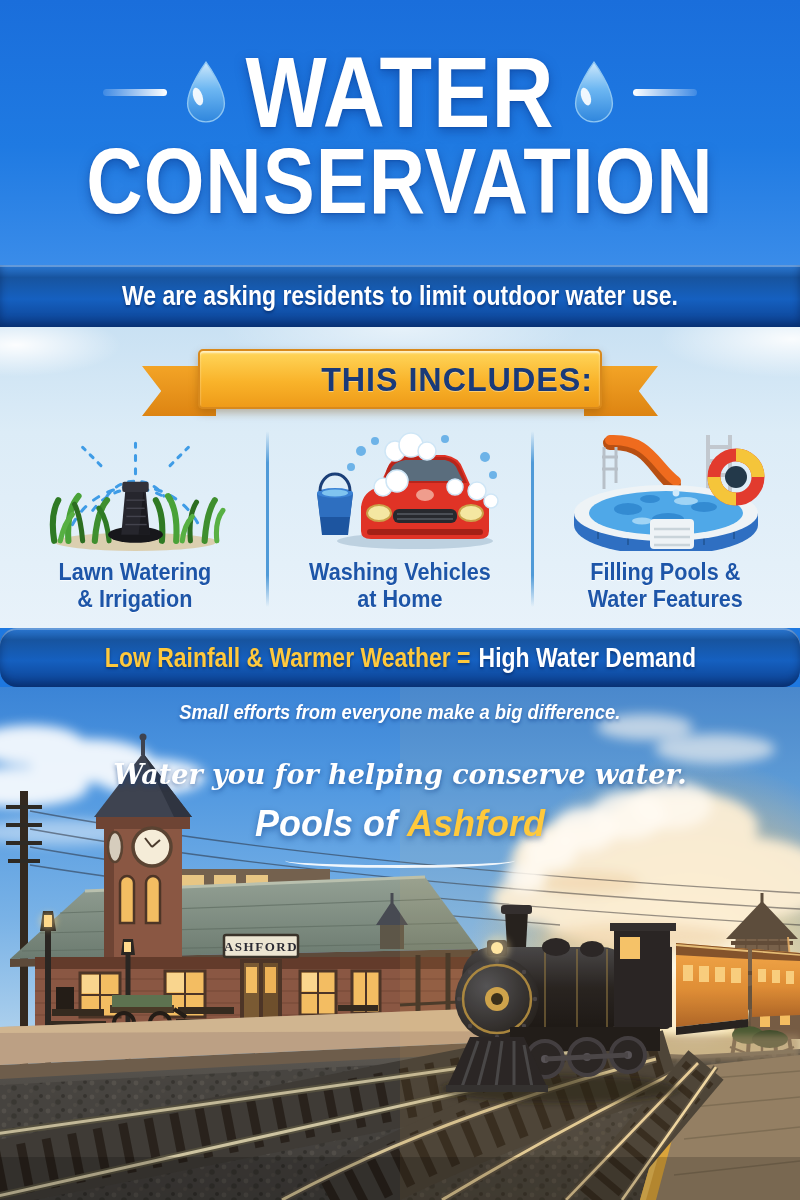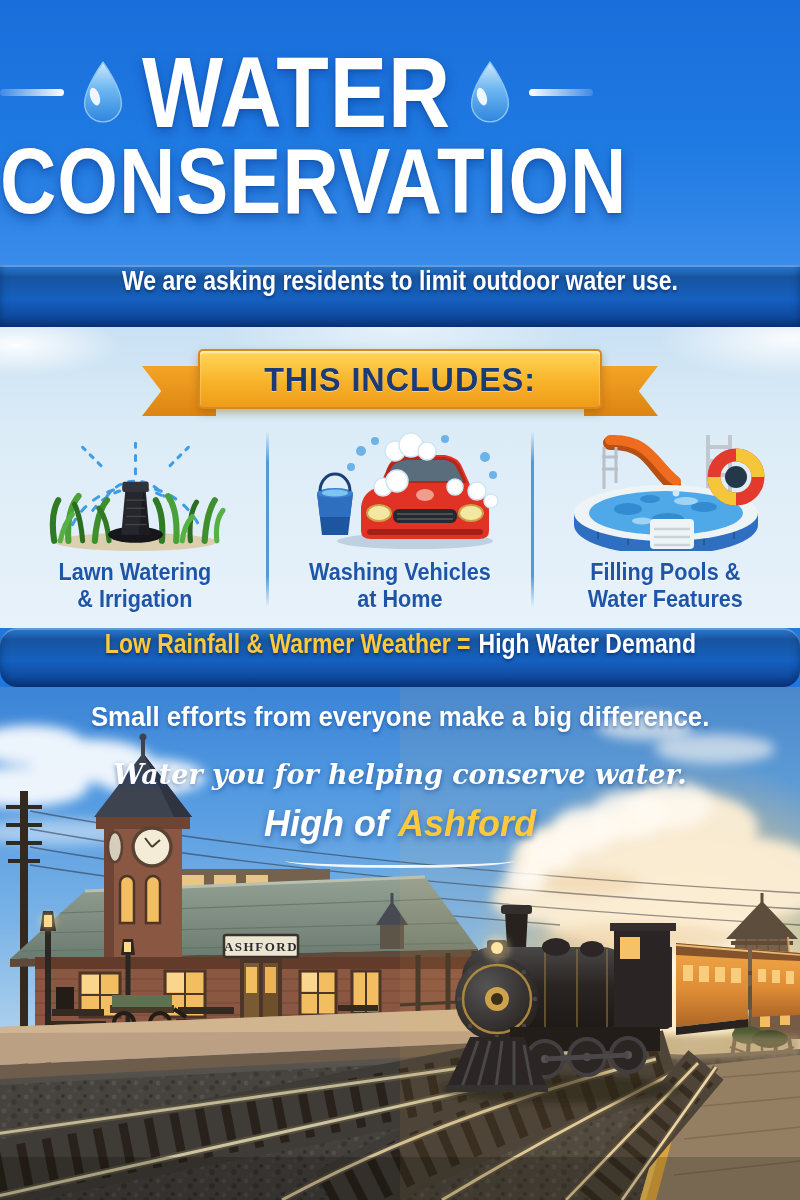--- a/index.html
+++ b/index.html
@@ -2,32 +2,32 @@
 <html><head>
 <meta charset="utf-8">
 <style>
   html,body{margin:0;padding:0;background:#222;}
   .poster{position:relative;width:800px;height:1200px;overflow:hidden;margin:0 auto;
     font-family:"Liberation Sans",sans-serif;background:#1e78e0;}
 
   
   .hero{height:265px;box-sizing:border-box;padding-top:40px;
     background:linear-gradient(180deg,#1a6edb 0%,#1f7ae2 55%,#3a8ce9 100%);
-    display:flex;flex-direction:column;align-items:flex-start;}
+    display:flex;flex-direction:column;align-items:center;}
   .title-row{display:flex;align-items:center;gap:16px;height:104px;}
   .dash{width:64px;height:7px;border-radius:4px;}
   .dash.l{background:linear-gradient(90deg,rgba(255,255,255,.15),#fff);}
   .dash.r{background:linear-gradient(270deg,rgba(255,255,255,.15),#fff);}
   .title-main,.title-sub{color:#fff;font-weight:bold;line-height:1;
     text-shadow:0 4px 10px rgba(8,56,140,.5),0 1px 2px rgba(8,56,140,.4);white-space:nowrap;}
   .title-main{font-size:86px;transform:scaleY(1.16);letter-spacing:1px;}
   .title-sub{font-size:78px;transform:scaleY(1.18);letter-spacing:1px;margin-top:-2px;}
 
   
-  .band{height:62px;display:flex;align-items:flex-start;justify-content:center;
+  .band{height:62px;display:flex;align-items:center;justify-content:center;
     background:linear-gradient(180deg,#2d7cd8 0%,#17549f 20%,#1560c0 55%,#0c3f8e 100%);
     box-shadow:inset 0 2px 0 rgba(255,255,255,.28),inset 0 -4px 8px rgba(0,20,60,.4);}
   .band-text{color:#fff;font-weight:bold;font-size:28px;white-space:nowrap;display:inline-block;
     transform:scaleX(.82);text-shadow:0 2px 3px rgba(0,30,80,.55);}
   .demand{height:59px;border-radius:17px;}
   .demand .hl{color:#ffc93c;margin-right:10px;}
 
   
   .includes{position:relative;height:301px;
     background:
@@ -37,37 +37,37 @@
       linear-gradient(180deg,#c9e1f3 0%,#dcecf7 35%,#e8f2fa 100%);}
   .ribbon{position:relative;width:520px;margin:0 auto;top:22px;height:70px;}
   .ribbon .tail{position:absolute;top:17px;width:74px;height:50px;
     background:linear-gradient(180deg,#f3a426,#dd8412);}
   .ribbon .tail.left{left:2px;clip-path:polygon(26% 50%,0 0,100% 0,100% 100%,0 100%);}
   .ribbon .tail.right{right:2px;clip-path:polygon(0 0,100% 0,74% 50%,100% 100%,0 100%);}
   .ribbon .body{position:absolute;left:58px;right:58px;top:0;height:56px;z-index:2;
     background:linear-gradient(180deg,#ffd65a 0%,#f9b32a 55%,#ee9b19 100%);
     border:2px solid #d8891c;border-radius:5px;
     box-shadow:inset 0 2px 2px rgba(255,255,255,.65),0 4px 8px rgba(120,70,0,.35);
-    display:flex;align-items:center;justify-content:center;}
+    display:flex;align-items:center;justify-content:flex-end;}
   .ribbon .body span{font-size:34px;font-weight:bold;color:#1a3a78;letter-spacing:1px;
     transform:scaleX(.95);text-shadow:0 1px 0 rgba(255,240,200,.5);}
   .columns{position:absolute;top:100px;left:0;right:0;display:flex;justify-content:center;}
   .col{width:262px;display:flex;flex-direction:column;align-items:center;}
   .col-icon{height:124px;display:flex;align-items:flex-end;justify-content:center;}
   .col-label{margin-top:8px;text-align:center;color:#1d55a8;font-weight:bold;font-size:24px;
     line-height:1.12;transform:scaleX(.9);text-shadow:0 1px 1px rgba(255,255,255,.8);}
   .divider{width:3px;height:176px;margin-top:4px;border-radius:2px;
     background:linear-gradient(180deg,rgba(80,154,216,0),#4f9ad8 18%,#4f9ad8 82%,rgba(80,154,216,0));}
 
   
   .lower{position:relative;height:513px;
     background:linear-gradient(180deg,#3b84d6 0%,#4f97e0 18%,#79b2e6 45%,#b7d6ee 72%,#dcebf2 100%);}
   .lower svg.scene{position:absolute;inset:0;display:block;}
   .overlay-text{position:absolute;left:0;width:100%;text-align:center;color:#fff;z-index:5;}
-  .efforts{top:14px;font-size:28px;font-weight:bold;
+  .efforts{top:14px;font-size:20px;font-weight:bold;font-style:italic;
     text-shadow:0 2px 4px rgba(10,60,140,.55);}
   .efforts span{display:inline-block;transform:scaleX(.92);white-space:nowrap;}
   .thanks{top:72px;font-family:"DejaVu Serif",serif;font-style:italic;font-weight:bold;
     font-size:27px;text-shadow:0 2px 5px rgba(15,60,130,.6);}
   .city{top:116px;font-size:36px;font-weight:bold;font-style:italic;
     text-shadow:0 3px 6px rgba(15,60,130,.55);}
   .city .gold{color:#ffc93c;margin-left:10px;}
   .city-underline{position:absolute;top:166px;left:50%;transform:translateX(-50%);z-index:5;
     width:230px;height:12px;border-bottom:3px solid rgba(255,255,255,.9);border-radius:50%;}
 </style>
@@ -685,18 +685,18 @@
 
       <rect x="400" y="0" width="400" height="513" fill="#ffbe5a" opacity=".08"></rect>
       <rect x="0" y="470" width="800" height="43" fill="#000000" opacity=".18"></rect>
     </svg>
 
     <div class="overlay-text efforts">
       <span>Small efforts from everyone make a big difference.</span>
     </div>
     <div class="overlay-text thanks">Water you for helping conserve water.</div>
     <div class="overlay-text city">
-      <span>High of</span><span class="gold">Ashford</span>
+      <span>Pools of</span><span class="gold">Ashford</span>
     </div>
     <div class="city-underline"></div>
   </section>
 
 </div>
 
 </body></html>

